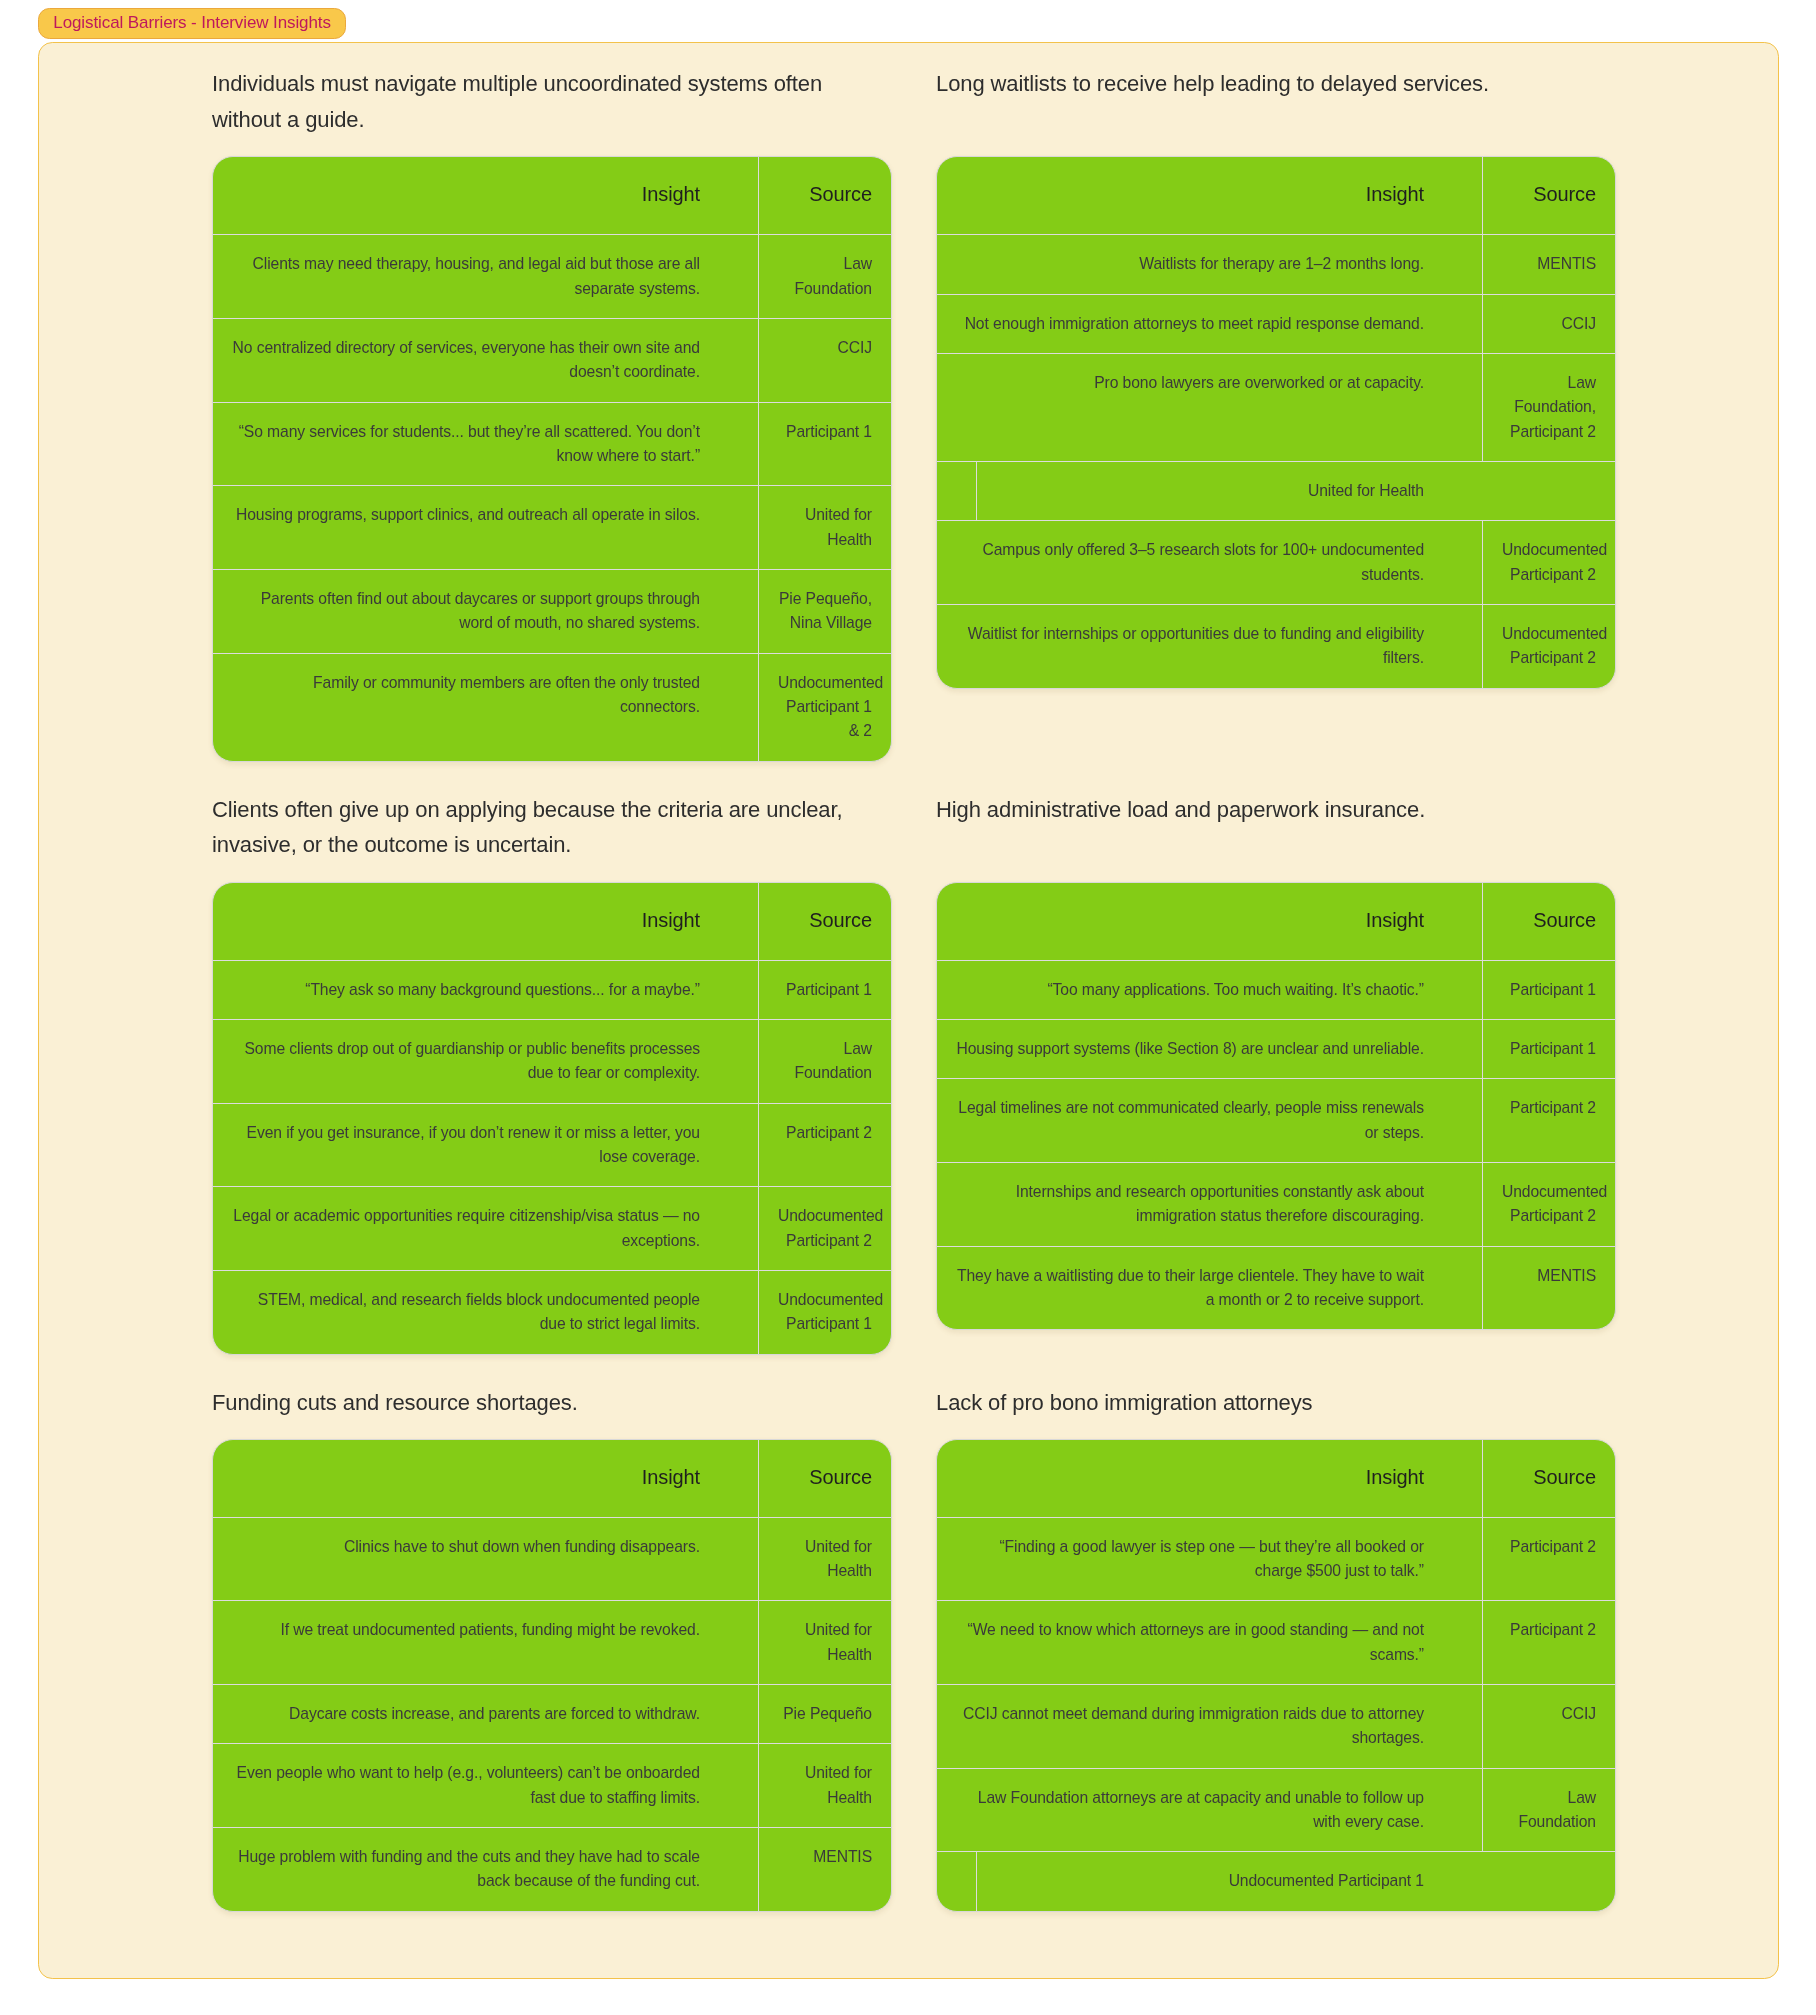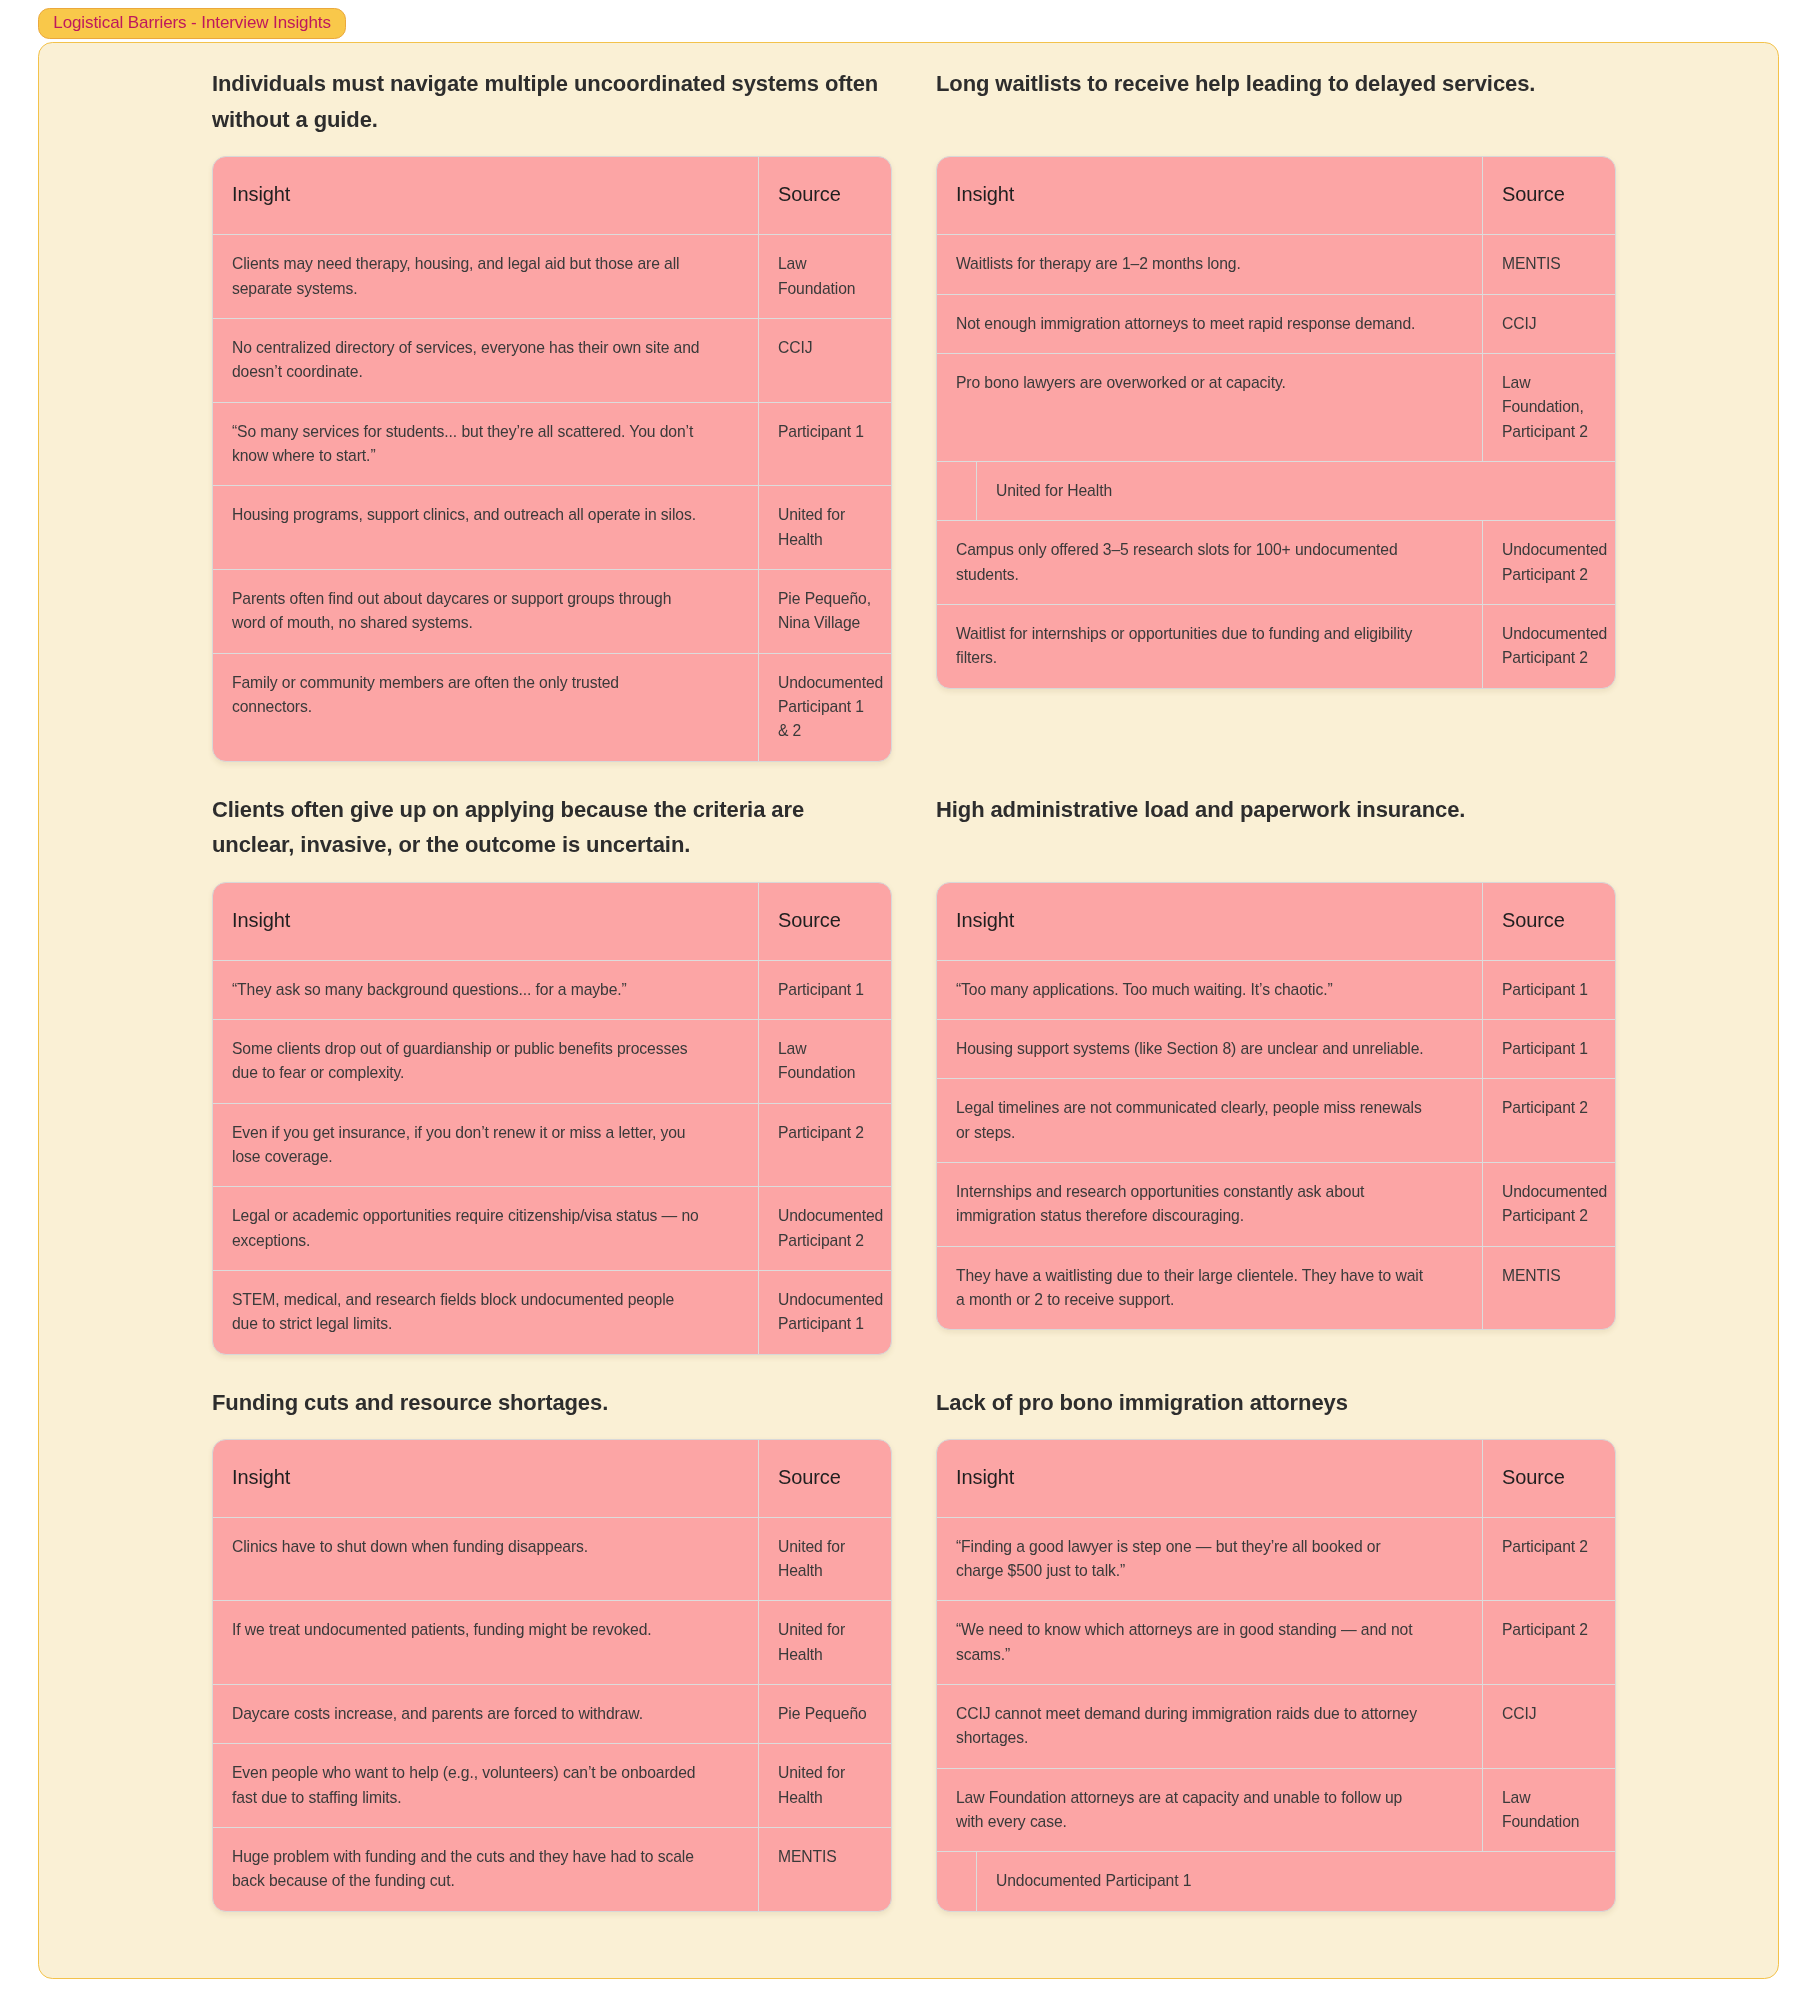--- a/index.html
+++ b/index.html
@@ -33,32 +33,33 @@
     min-height:1937px;
   }
   .grid{
     display:grid;
     grid-template-columns:1fr 1fr;
     column-gap:44px;
     row-gap:30px;
     align-items:start;
   }
   .heading{
-    font-size:22px; font-weight:700; line-height:1.6;
+    font-size:22px; font-weight:400; line-height:1.6;
     color:var(--heading-text);
     letter-spacing:-0.1px;
     margin-bottom:19px;
   }
   .heading.reserve{min-height:71px;}
   .itable{
-    background:#fca5a5;
+    background:#84cc16;
     border:1px solid var(--table-border);
-    border-radius:14px;
+    border-radius:21px;
     overflow:hidden;
     box-shadow:0 2.4px 5.7px rgba(130,100,40,0.10);
+    text-align:right;
   }
   .trow{
     display:grid;
     grid-template-columns:1fr 172px;
     border-top:1px solid var(--row-divider);
   }
   .trow:first-child{border-top:0;}
   .cell{
     padding:17px 19px;
     font-size:15.7px; line-height:1.55;

